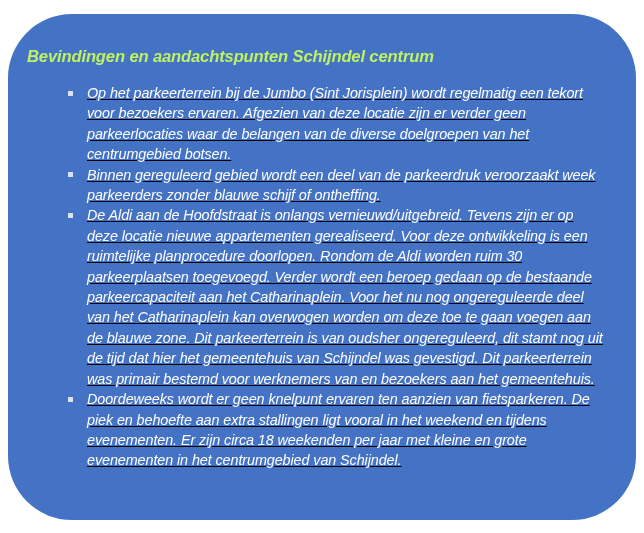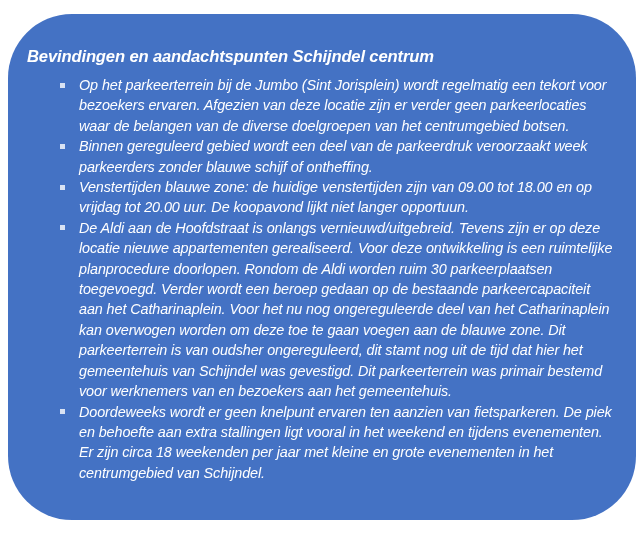--- a/index.html
+++ b/index.html
@@ -39,30 +39,31 @@
     top: 32px;
     width: 596px;
   }
 
   #callout-title {
     font-family: "Liberation Sans", sans-serif;
     font-style: italic;
     font-weight: bold;
     font-size: 16.6px;
     line-height: 21px;
-    color: #ffffff;
+    color: #bef264;
     letter-spacing: -0.15px;
     white-space: nowrap;
     margin: 0 0 2px 0;
   }
 
   ul#bullet-list {
     list-style: none;
-    margin: 8px;
+    margin: 16px;
     padding: 0;
+    text-decoration: underline;
   }
 
   li.bullet-item {
     position: relative;
     padding-left: 44px;
     font-family: "Liberation Sans", sans-serif;
     font-style: italic;
     font-weight: normal;
     font-size: 14.4px;
     line-height: 20.4px;
@@ -101,24 +102,20 @@
         <li class="bullet-item">
           <span class="bullet-marker"></span>
           <span class="bullet-text">Op het parkeerterrein bij de Jumbo (Sint Jorisplein) wordt regelmatig een tekort voor bezoekers ervaren. Afgezien van deze locatie zijn er verder geen parkeerlocaties waar de belangen van de diverse doelgroepen van het centrumgebied botsen.</span>
         </li>
 
         <li class="bullet-item">
           <span class="bullet-marker"></span>
           <span class="bullet-text">Binnen gereguleerd gebied wordt een deel van de parkeerdruk veroorzaakt week parkeerders zonder blauwe schijf of ontheffing.</span>
         </li>
 
-        <li class="bullet-item">
-          <span class="bullet-marker"></span>
-          <span class="bullet-text">Venstertijden blauwe zone: de huidige venstertijden zijn van 09.00 tot 18.00 en op vrijdag tot 20.00 uur. De koopavond lijkt niet langer opportuun.</span>
-        </li>
 
         <li class="bullet-item">
           <span class="bullet-marker"></span>
           <span class="bullet-text">De Aldi aan de Hoofdstraat is onlangs vernieuwd/uitgebreid. Tevens zijn er op deze locatie nieuwe appartementen gerealiseerd. Voor deze ontwikkeling is een ruimtelijke planprocedure doorlopen. Rondom de Aldi worden ruim 30 parkeerplaatsen toegevoegd. Verder wordt een beroep gedaan op de bestaande parkeercapaciteit aan het Catharinaplein. Voor het nu nog ongereguleerde deel van het Catharinaplein kan overwogen worden om deze toe te gaan voegen aan de blauwe zone. Dit parkeerterrein is van oudsher ongereguleerd, dit stamt nog uit de tijd dat hier het gemeentehuis van Schijndel was gevestigd. Dit parkeerterrein was primair bestemd voor werknemers van en bezoekers aan het gemeentehuis.</span>
         </li>
 
 
         <li class="bullet-item">
           <span class="bullet-marker"></span>
           <span class="bullet-text">Doordeweeks wordt er geen knelpunt ervaren ten aanzien van fietsparkeren. De piek en behoefte aan extra stallingen ligt vooral in het weekend en tijdens evenementen. Er zijn circa 18 weekenden per jaar met kleine en grote evenementen in het centrumgebied van Schijndel.</span>

